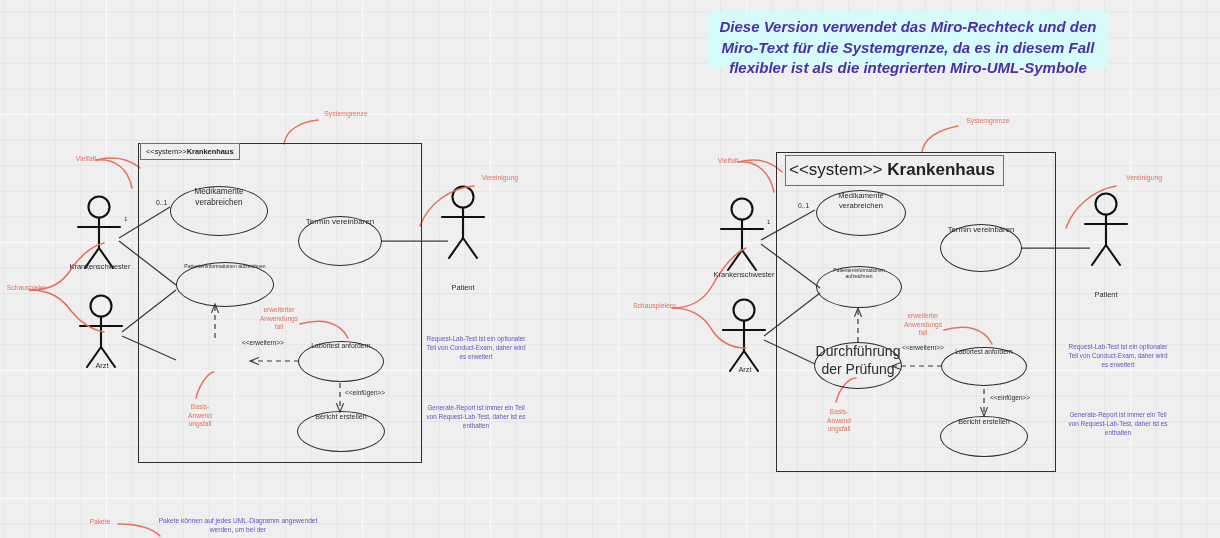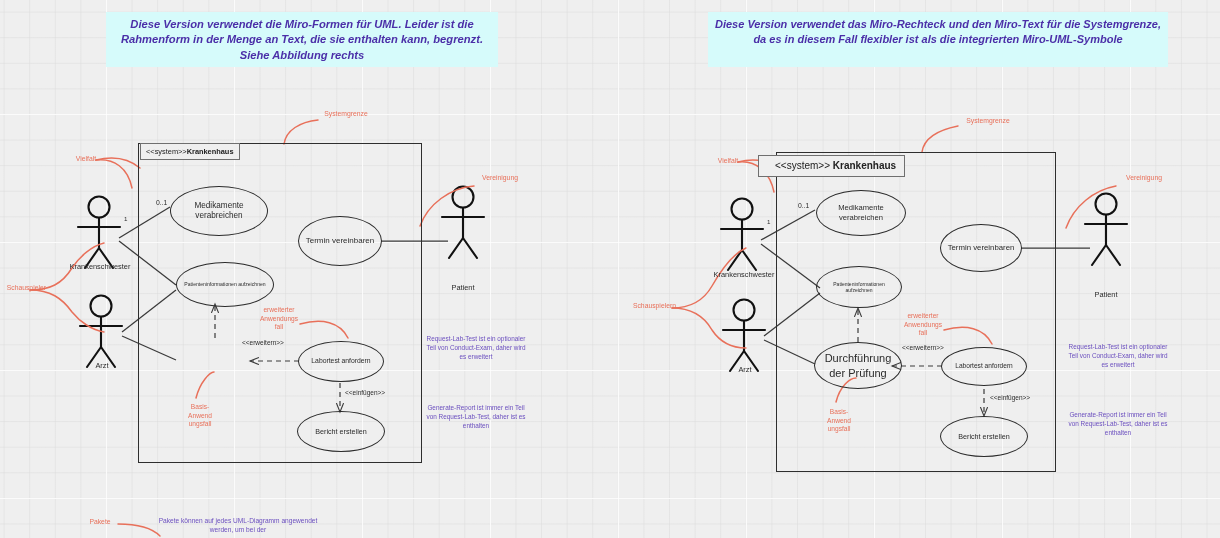--- a/index.html
+++ b/index.html
@@ -30,21 +30,21 @@
     position: absolute;
     background: #d6fbfb;
     color: #4b2fa8;
     font-weight: bold;
     font-style: italic;
     text-align: center;
     line-height: 1.38;
     box-sizing: border-box;
   }
   #banner-left  { left: 106px; top: 12px;  width: 392px; height: 55px; font-size: 11.2px; padding-top: 5px; }
-  #banner-right { left: 708px; top: 12px;  width: 460px; height: 55px; font-size: 11px; padding-top: 5px; }
+  #banner-right { left: 708px; top: 12px;  width: 400px; height: 55px; font-size: 15px; padding-top: 5px; }
 
   
   .sys-box {
     position: absolute;
     border: 1.6px solid #2e2e2e;
     background: transparent;
     box-sizing: border-box;
   }
   #sys-box-left  { left: 138px; top: 143px; width: 284px; height: 320px; }
   #sys-box-right { left: 776px; top: 152px; width: 280px; height: 320px; }
@@ -56,35 +56,34 @@
     color: #222;
     white-space: nowrap;
     box-sizing: border-box;
   }
   #sys-label-left {
     left: 140px; top: 143px;
     font-size: 7.4px;
     padding: 2.5px 5px 3px 5px;
   }
   #sys-label-right {
-    left: 758px; top: 155px;
-    font-size: 10px;
-    padding: 4px 8px 5px 16px;
+    left: 785px; top: 155px;
+    font-size: 17px;
+    padding: 4px 8px 5px 3px;
   }
   .sys-label b { font-weight: bold; text-align: right; }
   .sys-label .guil { font-weight: normal; }
 
   
   .uc {
     position: absolute;
     border: 1.3px solid #2b2b2b;
     border-radius: 50%;
     background: transparent;
     display: flex;
-    align-items: center;
     justify-content: center;
     text-align: center;
     color: #2b2b2b;
     line-height: 1.28;
     box-sizing: border-box;
   }
   .uc span { display: block; padding: 0 6px; }
 
   
   .actor-label {
@@ -239,21 +238,20 @@
       <path d="M944,330 C966,324 984,328 992,344"></path>
 
       <path d="M836,402 C840,386 850,378 856,378"></path>
     </g>
 
     <g stroke="#e8705a" stroke-width="1.5" fill="none" stroke-linecap="round">
       <path d="M118,524 C138,524 152,528 160,536"></path>
     </g>
   </svg>
 
-  <div class="banner" id="banner-left">Diese Version verwendet die Miro-Formen für UML. Leider ist die Rahmenform in der Menge an Text, die sie enthalten kann, begrenzt. Siehe Abbildung rechts</div>
   <div class="banner" id="banner-right">Diese Version verwendet das Miro-Rechteck und den Miro-Text für die Systemgrenze, da es in diesem Fall flexibler ist als die integrierten Miro-UML-Symbole</div>
 
   <div class="sys-box" id="sys-box-left"></div>
   <div class="sys-label" id="sys-label-left"><span class="guil">&lt;&lt;system&gt;&gt;</span><b>Krankenhaus</b></div>
 
   <div class="uc" style="left:170px; top:186px; width:98px; height:50px; font-size:8.2px;">
     <span>Medikamente verabreichen</span>
   </div>
   <div class="uc" style="left:176px; top:262px; width:98px; height:45px; font-size:5.1px;">
     <span>Patienteninformationen aufzeichnen</span>
@@ -298,21 +296,21 @@
 
   <div class="sys-box" id="sys-box-right"></div>
   <div class="sys-label" id="sys-label-right"><span class="guil">&lt;&lt;system&gt;&gt;</span>&nbsp;<b>Krankenhaus</b></div>
 
   <div class="uc" style="left:816px; top:190px; width:90px; height:46px; font-size:7.6px;">
     <span>Medikamente verabreichen</span>
   </div>
   <div class="uc" style="left:816px; top:266px; width:86px; height:42px; font-size:5px;">
     <span>Patienteninformationen aufzeichnen</span>
   </div>
-  <div class="uc" style="left:814px; top:342px; width:88px; height:47px; font-size:11px;">
+  <div class="uc" style="left:814px; top:342px; width:88px; height:47px; font-size:14px;">
     <span>Durchführung der Prüfung</span>
   </div>
   <div class="uc" style="left:941px; top:347px; width:86px; height:39px; font-size:6.6px;">
     <span>Labortest anfordern</span>
   </div>
   <div class="uc" style="left:940px; top:416px; width:88px; height:41px; font-size:7.2px;">
     <span>Bericht erstellen</span>
   </div>
   <div class="uc" style="left:940px; top:224px; width:82px; height:48px; font-size:7.8px;">
     <span>Termin vereinbaren</span>

